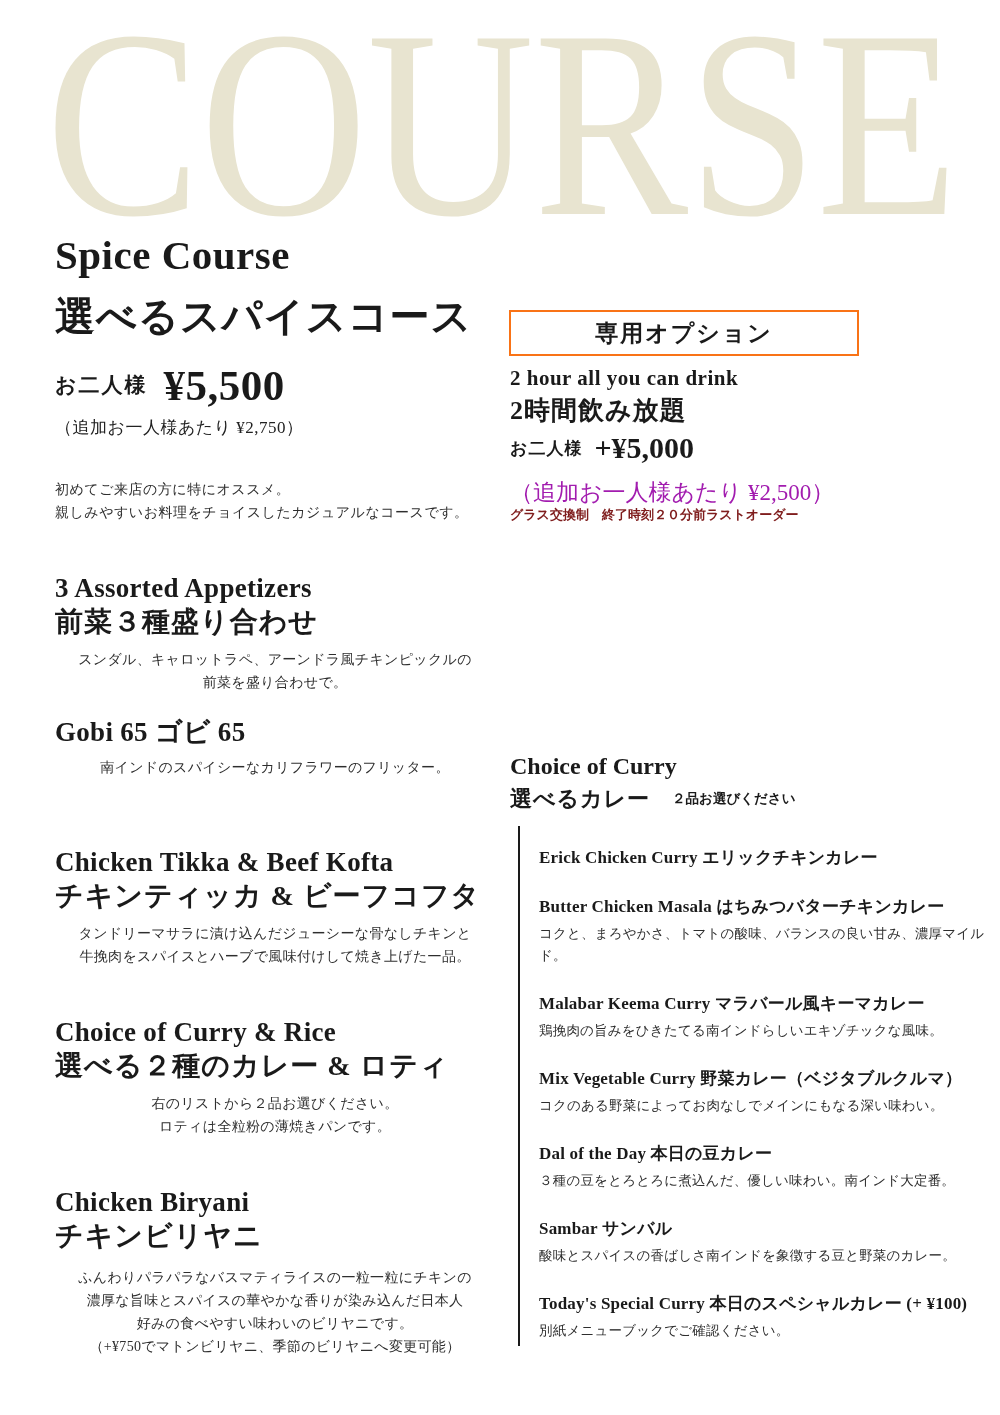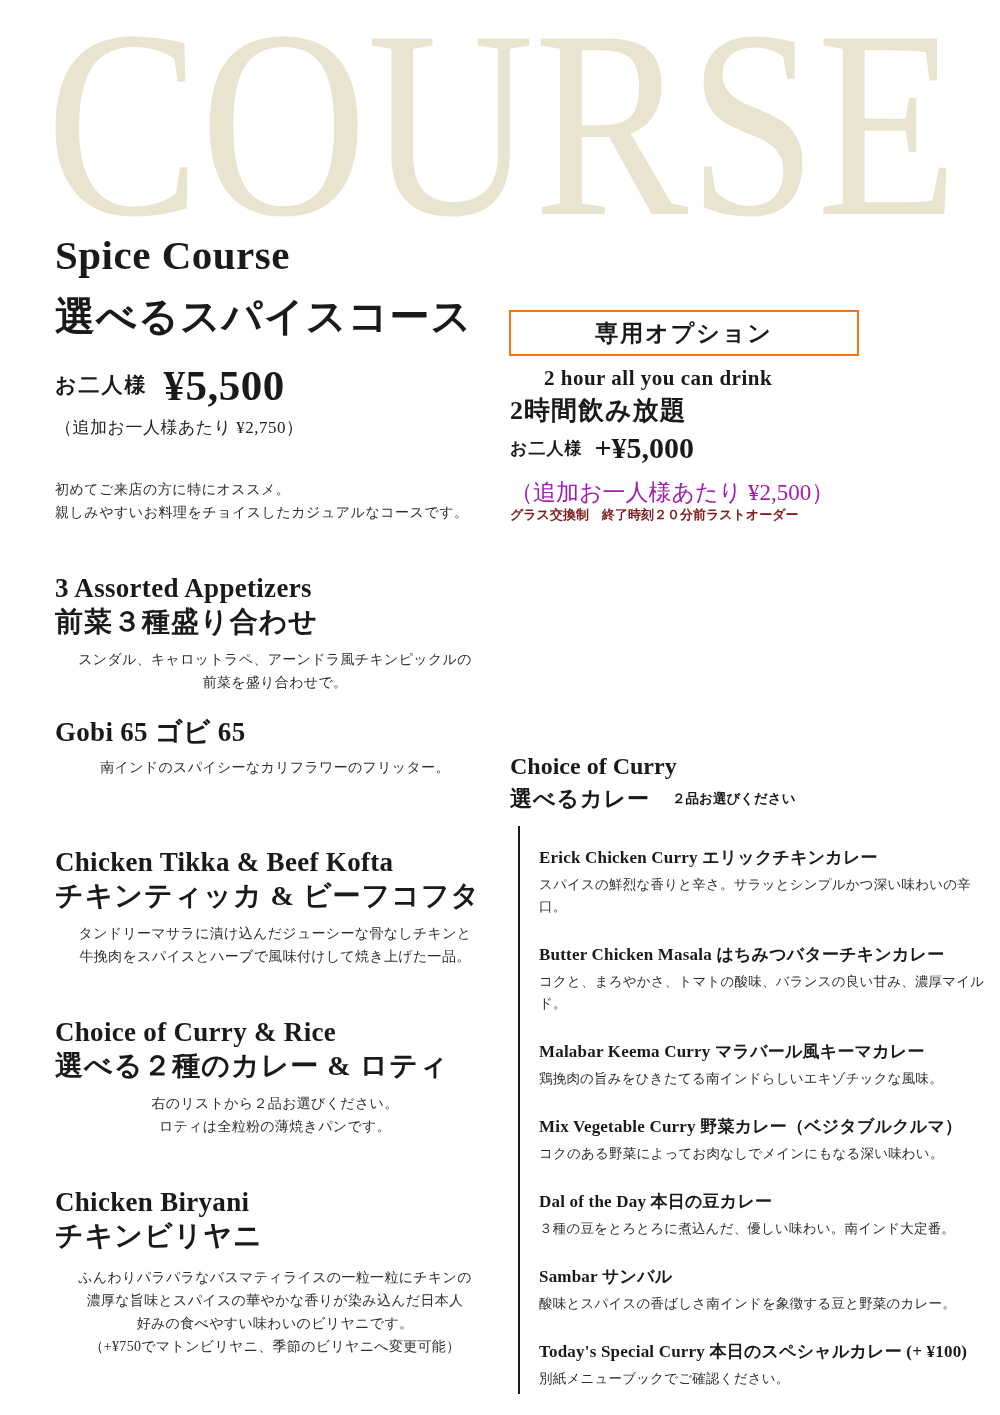--- a/index.html
+++ b/index.html
@@ -20,21 +20,21 @@
   .intro{left:55px;top:479px;font-size:14px;line-height:22.5px;color:#2e2e2e;letter-spacing:0.5px;}
   
   .section{left:55px;width:440px;}
   .sec-en{font-size:27px;font-weight:700;line-height:32px;letter-spacing:0.3px;}
   .sec-ja{font-size:28px;font-weight:700;line-height:36px;letter-spacing:1px;}
   .sec-desc{margin-top:8px;font-size:14px;line-height:23px;color:#2e2e2e;letter-spacing:0.3px;text-align:center;}
   
   .option-box{left:509px;top:310px;width:350px;height:46px;border:2px solid #f97316;
     display:flex;align-items:center;justify-content:center;box-sizing:border-box;}
   .option-box-title{font-size:23px;font-weight:700;letter-spacing:2px;}
-  .opt-en{left:510px;top:366px;font-size:21px;font-weight:700;letter-spacing:0.5px;margin-left:34px;}
+  .opt-en{left:510px;top:366px;font-size:21px;font-weight:700;letter-spacing:0.5px;}
   .opt-ja{left:510px;top:393px;font-size:26px;font-weight:700;letter-spacing:1px;}
   .opt-price-row{left:510px;top:428px;display:flex;align-items:center;gap:12px;height:40px;}
   .opt-price-label{font-size:17px;font-weight:700;letter-spacing:1px;}
   .opt-price{font-size:30px;font-weight:600;}
   .opt-note1{left:510px;top:477px;font-size:23px;color:#a21caf;}
   .opt-note2{left:510px;top:506px;font-size:13px;font-weight:700;color:#7f1d1d;}
   
   .curry-en{left:510px;top:751px;font-size:24px;font-weight:700;line-height:30px;}
   .curry-ja-row{left:510px;top:784px;display:flex;align-items:center;gap:22px;}
   .curry-ja{font-size:22px;font-weight:700;letter-spacing:1px;}
@@ -130,21 +130,20 @@
 
   <div class="abs curry-en">Choice of Curry</div>
   <div class="abs curry-ja-row">
     <span class="curry-ja">選べるカレー</span>
     <span class="curry-note">２品お選びください</span>
   </div>
 
   <div class="abs curry-list">
     <div class="curry-item">
       <div class="curry-name">Erick Chicken Curry エリックチキンカレー</div>
-      <div class="curry-desc">スパイスの鮮烈な香りと辛さ。サラッとシンプルかつ深い味わいの辛口。</div>
     </div>
     <div class="curry-item">
       <div class="curry-name">Butter Chicken Masala はちみつバターチキンカレー</div>
       <div class="curry-desc">コクと、まろやかさ、トマトの酸味、バランスの良い甘み、濃厚マイルド。</div>
     </div>
     <div class="curry-item">
       <div class="curry-name">Malabar Keema Curry マラバール風キーマカレー</div>
       <div class="curry-desc">鶏挽肉の旨みをひきたてる南インドらしいエキゾチックな風味。</div>
     </div>
     <div class="curry-item">

